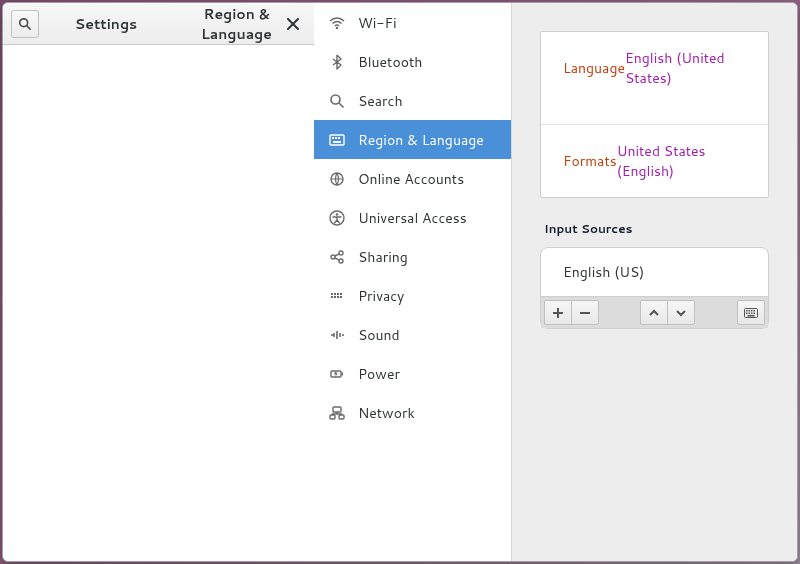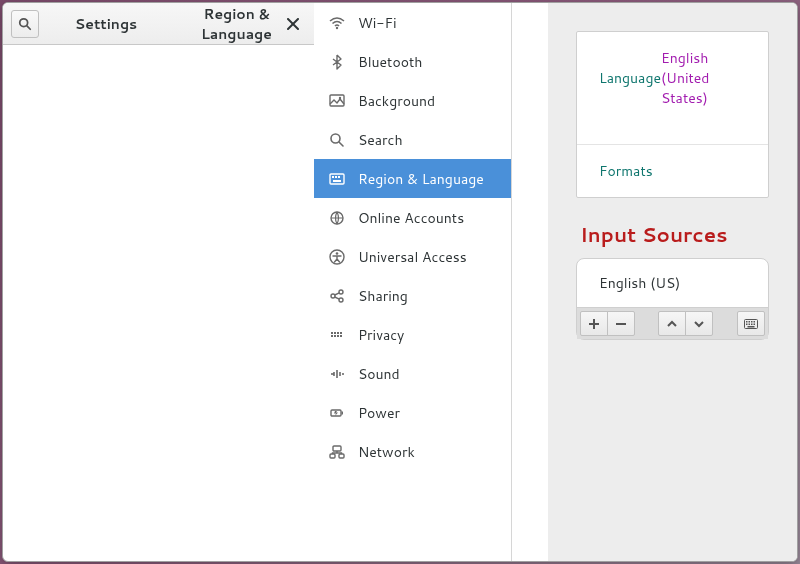--- a/index.html
+++ b/index.html
@@ -28,21 +28,21 @@
     width:28px; height:28px; border:1px solid #c0c0c0; border-radius:3px;
     background: linear-gradient(to bottom,#f9f9f9,#ececec);
     display:flex; align-items:center; justify-content:center; cursor:pointer;
     color:#555;
   }
   .title-sidebar-label { font-weight:700; font-size:14px; color:#2e3436; flex:1; text-align:center; padding-right:28px; }
   .close-btn {
     width:24px; height:24px; display:flex; align-items:center; justify-content:center;
     cursor:pointer; font-size:15px; color:#2e3436; border-radius:3px;
   }
-  .body { flex:1; display:flex; min-height:0;gap:36px; }
+  .body { flex:1; display:flex; min-height:0; }
   .sidebar {
     width:198px; flex:0 0 198px;
     border-right:1px solid #d6d6d6;
     background:#ffffff;
     overflow-y:auto;
   }
   .sidebar-item {
     height:39px; display:flex; align-items:center;
     padding:0 14px; cursor:pointer; font-size:14px; color:#2e3436;
   }
@@ -55,23 +55,23 @@
   }
   .panel {
     background:#ffffff; border:1px solid #cfcfcf; border-radius:2px;
     margin-bottom:22px;
   }
   .panel-row {
     display:flex; align-items:center; justify-content:space-between;
     padding:16px 22px; cursor:pointer; font-size:14px;
   }
   .panel-row + .panel-row { border-top:1px solid #e4e4e4;margin-top:20px; }
-  .panel-row .label { color:#0f766e; }
+  .panel-row .label { color:#c2410c; }
   .panel-row .value { color:#a21caf; }
-  .section-title { font-weight:700; font-size:20px; color:#b91c1c; margin:0 0 10px 4px; }
+  .section-title { font-weight:700; font-size:12px; color:#0f172a; margin:0 0 10px 4px; }
   .input-sources {
     background:#ffffff; border:1px solid #cfcfcf; border-radius:8px;
   }
   .source-row { padding:14px 22px; font-size:14px; cursor:pointer; }
   .toolbar {
     height:32px; background:#dcdcdc; border-top:1px solid #cfcfcf;
     display:flex; align-items:stretch;
   }
   .tb-group { display:flex; }
   .tb-btn {
@@ -129,30 +129,20 @@
           <span class="icon">
             <svg width="16" height="16" viewBox="0 0 16 16">
               <path d="M8 1 L12 5 L8 8 L12 11 L8 15 L8 1 M4 5 L12 11 M4 11 L12 5" fill="none" stroke="currentColor" stroke-width="1.4" stroke-linejoin="round"></path>
             </svg>
           </span>
           <span>Bluetooth</span>
         </div>
         <div class="sidebar-item">
           <span class="icon">
             <svg width="16" height="16" viewBox="0 0 16 16">
-              <rect x="1" y="2" width="14" height="11" rx="1" fill="none" stroke="currentColor" stroke-width="1.4"></rect>
-              <polyline points="1,11 5,7 8,10 11,6 15,11" fill="none" stroke="currentColor" stroke-width="1.4"></polyline>
-              <circle cx="11" cy="5" r="1.2" fill="currentColor"></circle>
-            </svg>
-          </span>
-          <span>Background</span>
-        </div>
-        <div class="sidebar-item">
-          <span class="icon">
-            <svg width="16" height="16" viewBox="0 0 16 16">
               <circle cx="6.5" cy="6.5" r="4.5" fill="none" stroke="currentColor" stroke-width="1.6"></circle>
               <line x1="10.2" y1="10.2" x2="14" y2="14" stroke="currentColor" stroke-width="1.6" stroke-linecap="round"></line>
             </svg>
           </span>
           <span>Search</span>
         </div>
         <div class="sidebar-item selected">
           <span class="icon">
             <svg width="16" height="16" viewBox="0 0 16 16">
               <rect x="1" y="3" width="14" height="10" rx="1" fill="none" stroke="currentColor" stroke-width="1.4"></rect>
@@ -247,20 +237,21 @@
 
     <div class="content">
 
       <div class="panel">
         <div class="panel-row">
           <span class="label">Language</span>
           <span class="value">English (United States)</span>
         </div>
         <div class="panel-row">
           <span class="label">Formats</span>
+          <span class="value">United States (English)</span>
         </div>
       </div>
 
       <div class="section-title">Input Sources</div>
 
       <div class="input-sources">
         <div id="sources-list">
             <div class="source-row">English (US)</div>
           </div>
         <div class="toolbar">

